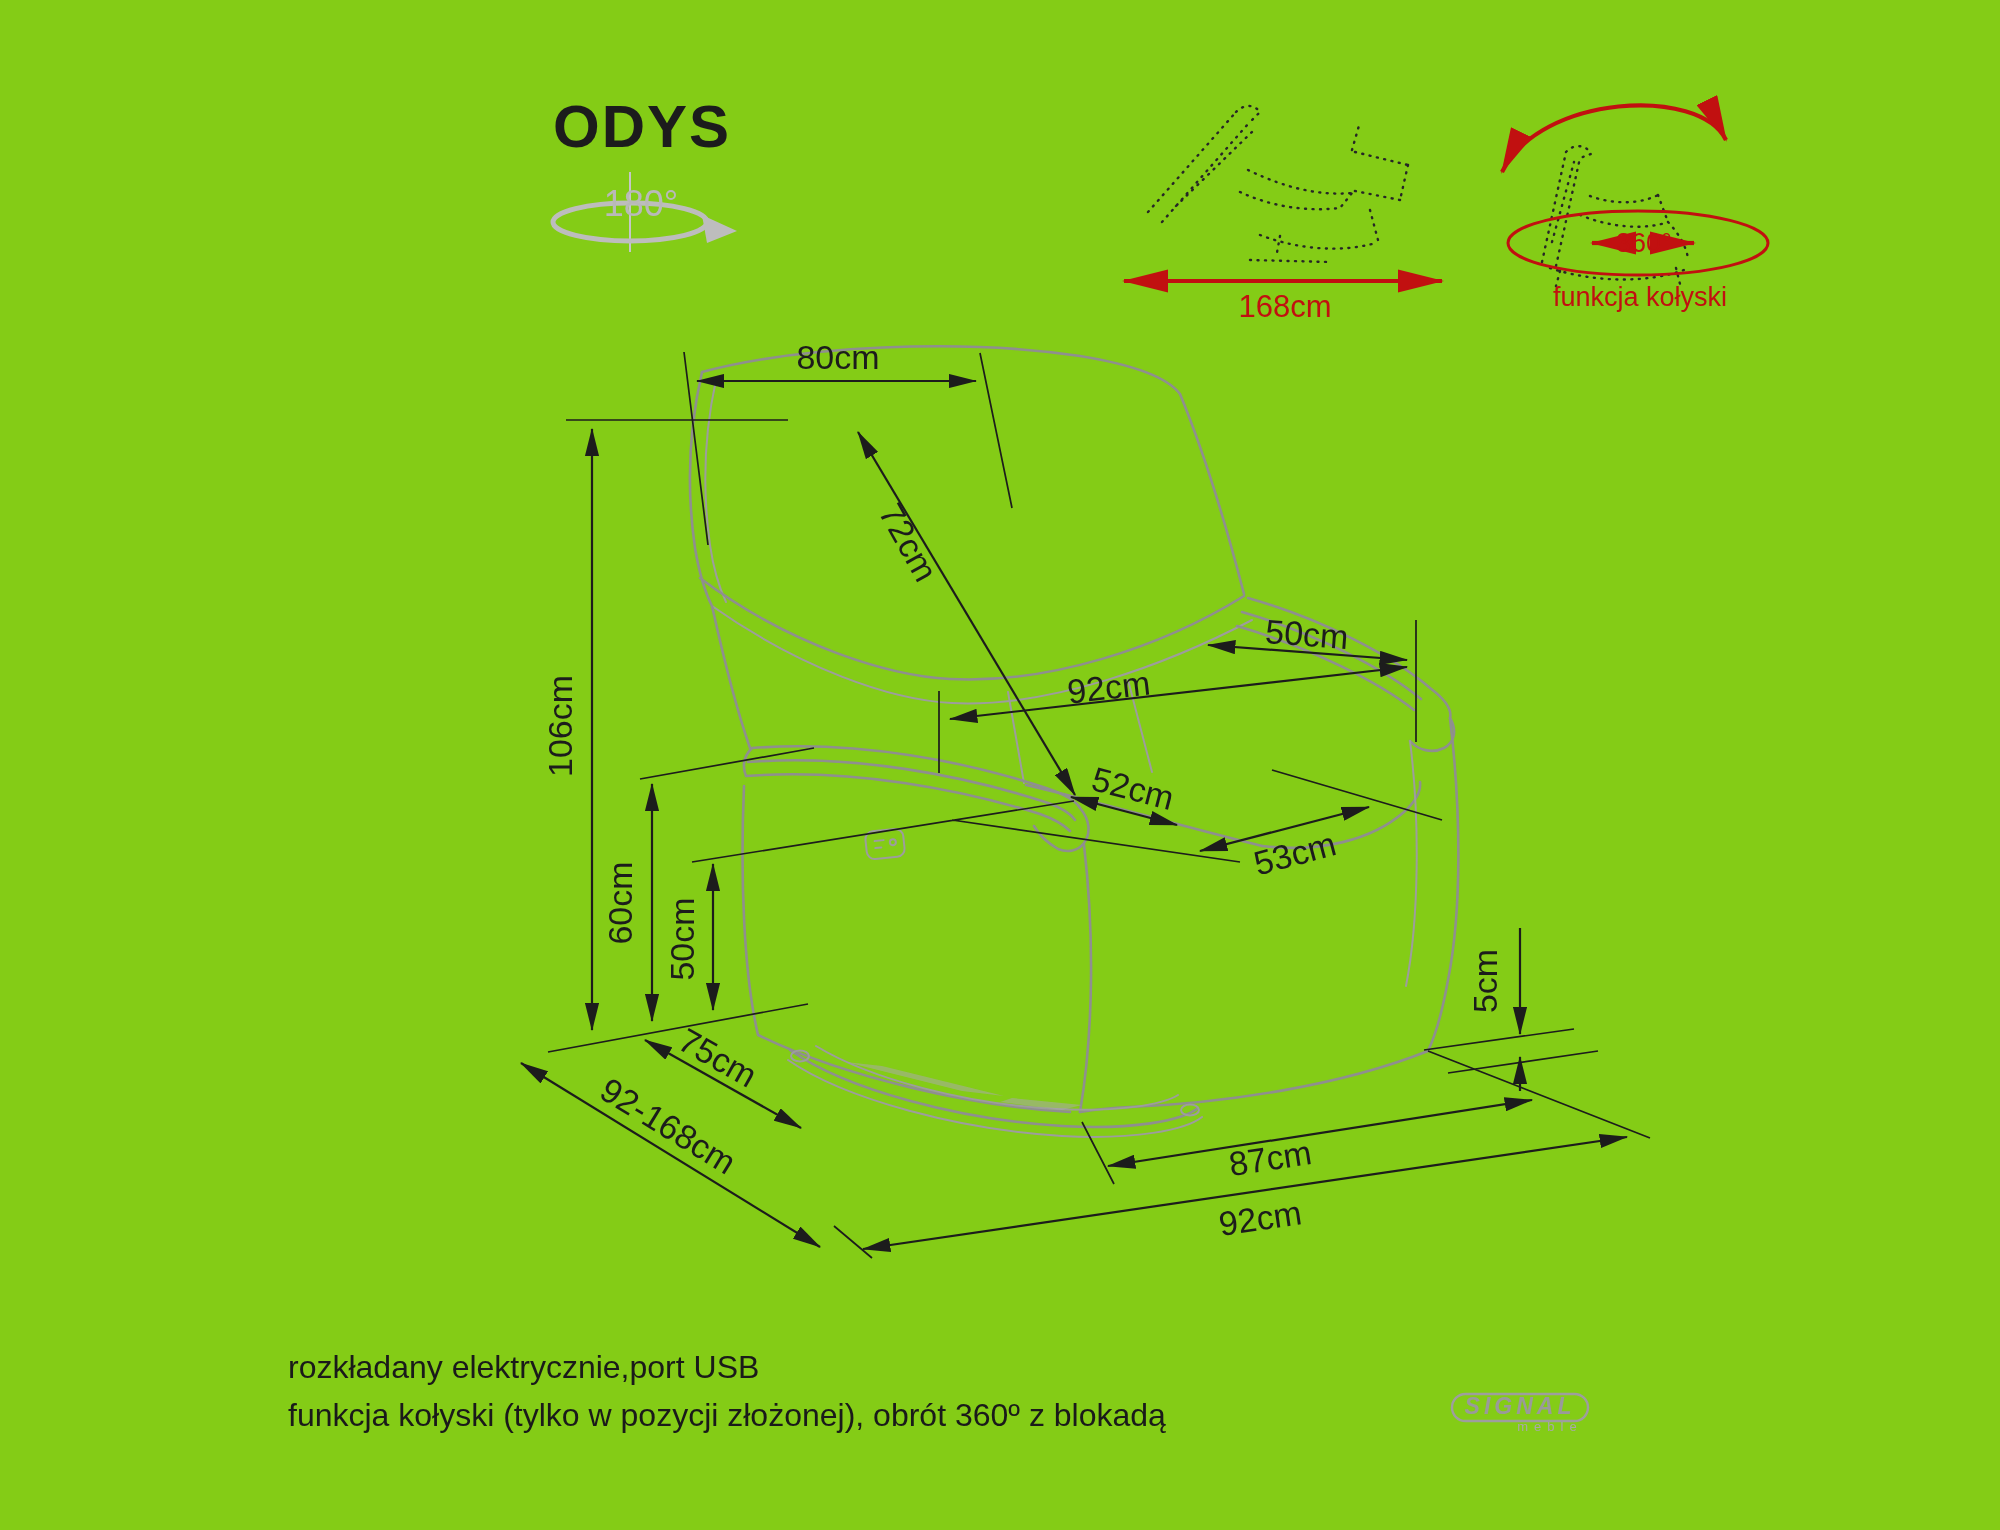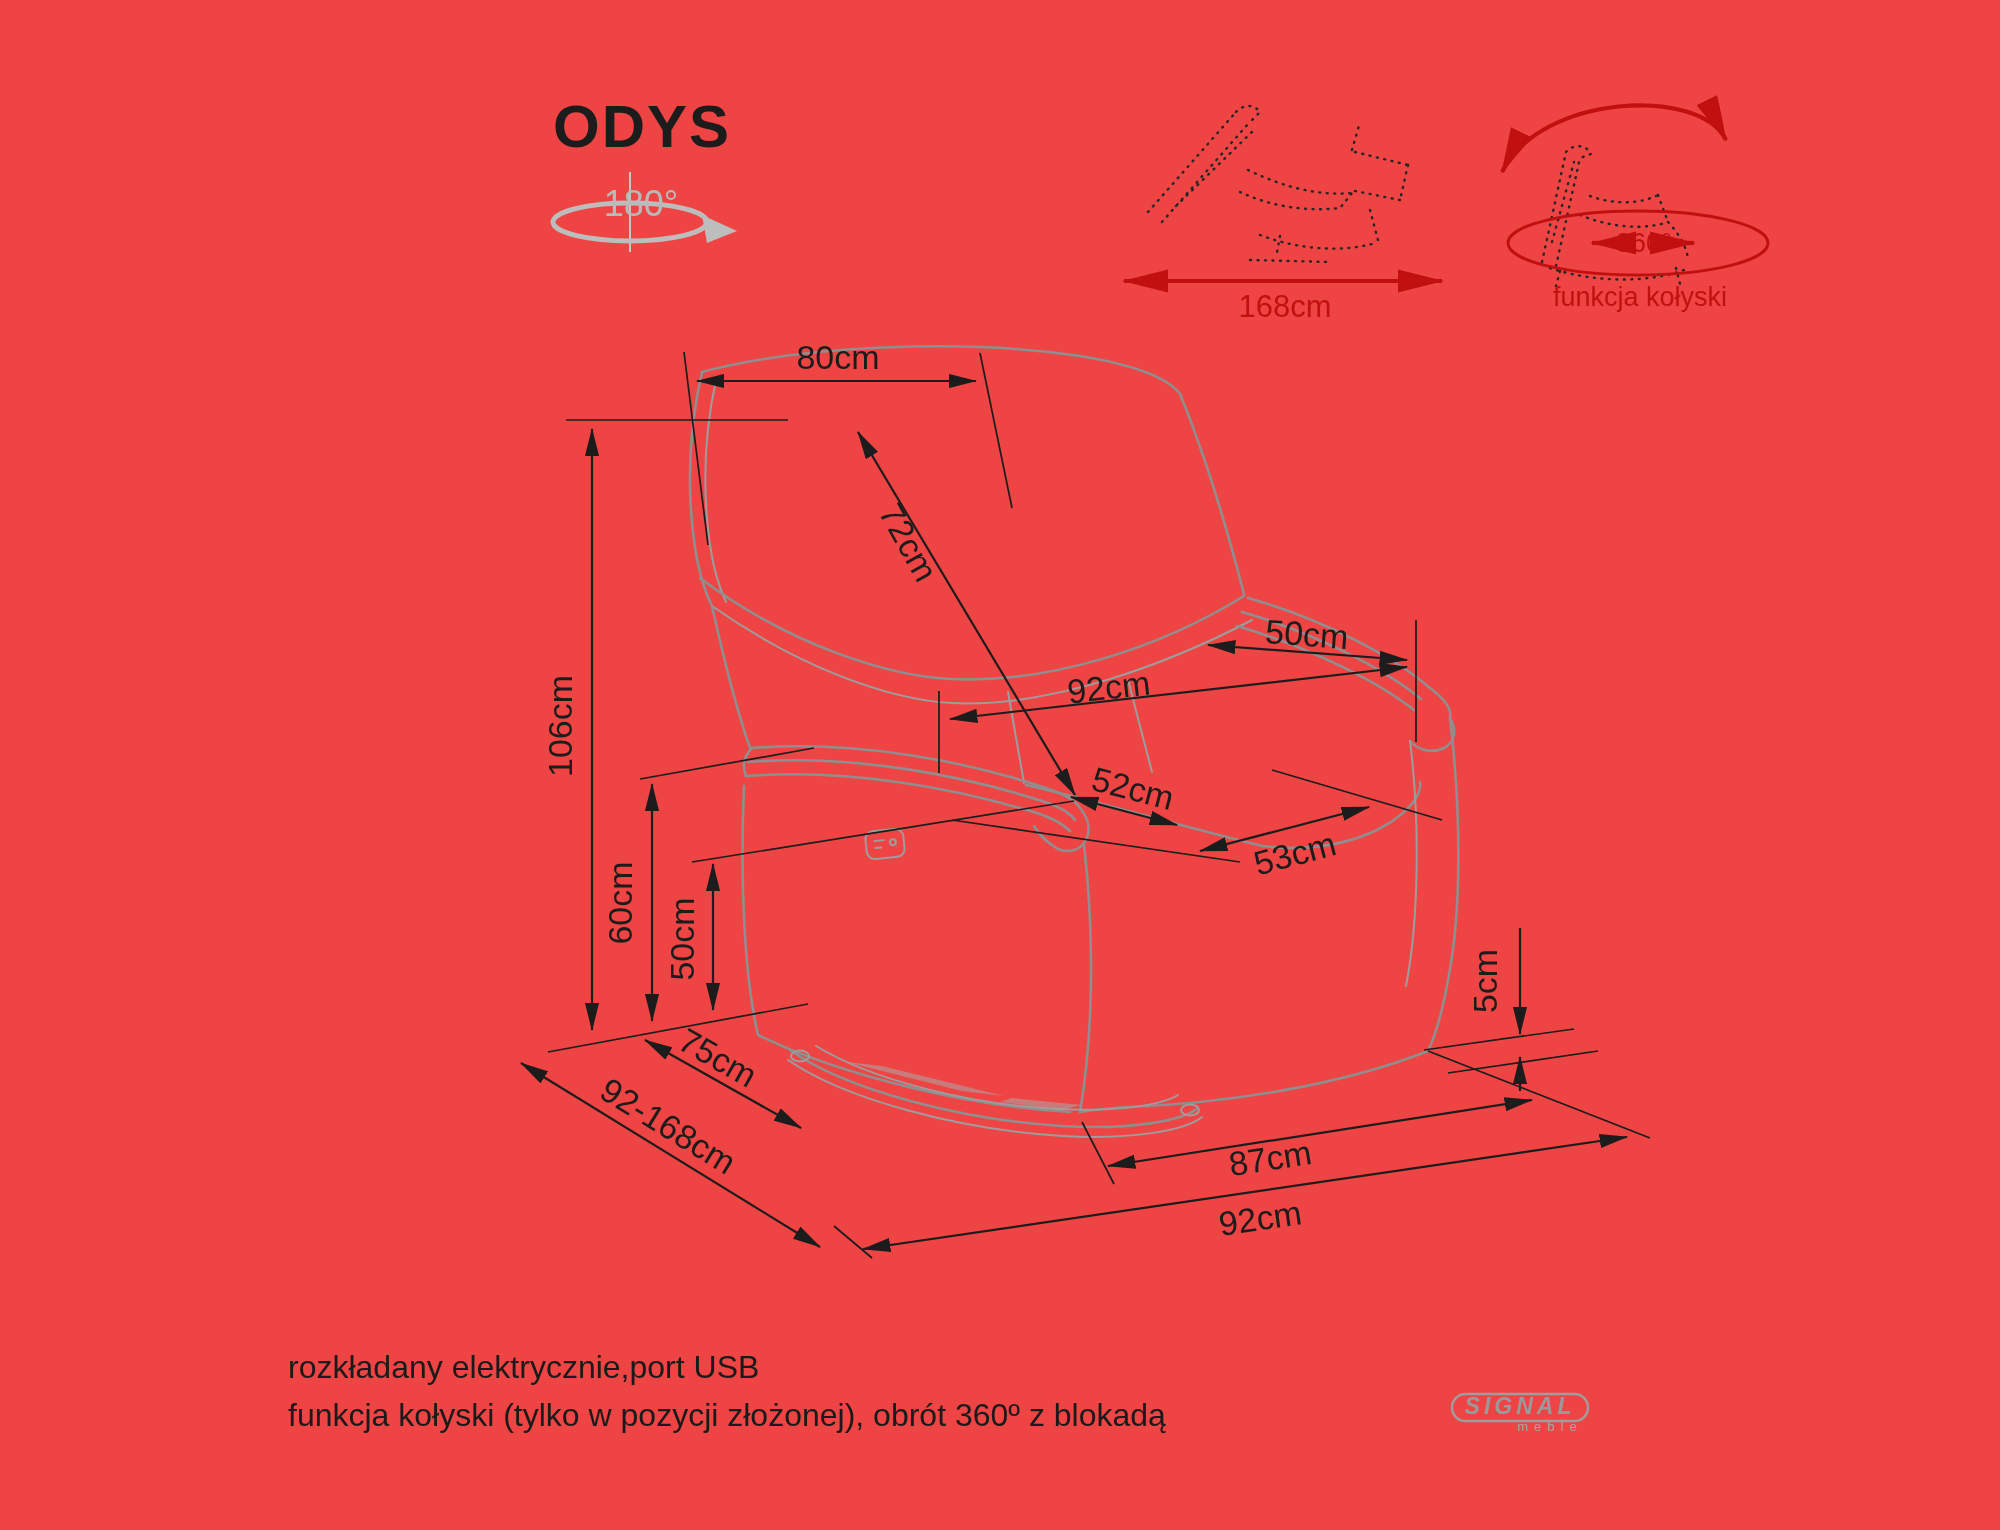--- a/index.html
+++ b/index.html
@@ -1,16 +1,16 @@
 <!DOCTYPE html>
 <html><head>
 <meta charset="utf-8">
 <style>
   html,body{margin:0;padding:0;background:#e9e9e9;}
-  #stage{position:relative;width:2000px;height:1530px;background:#ef4444;overflow:hidden;}
+  #stage{position:relative;width:2000px;height:1530px;background:#84cc16;overflow:hidden;}
   svg text{font-family:"Liberation Sans","DejaVu Sans",sans-serif;fill:#1c1c1c;}
   .title{font-size:60px;font-weight:bold;letter-spacing:2px;}
   .dim{font-size:34px;}
   .muted-txt{font-size:36px;fill:#b9b9b9;}
   .red-lg{font-size:31px;fill:#c11010;}
   .red-md{font-size:27px;fill:#c11010;}
   .red-cap{font-size:27px;fill:#c11010;}
   .note{font-size:32px;fill:#1a1a1a;}
   .brand{font-size:23px;font-weight:bold;font-style:italic;letter-spacing:4px;fill:#9a9a9a;}
   .brand-sub{font-size:13px;letter-spacing:6px;fill:#a8a8a8;}

